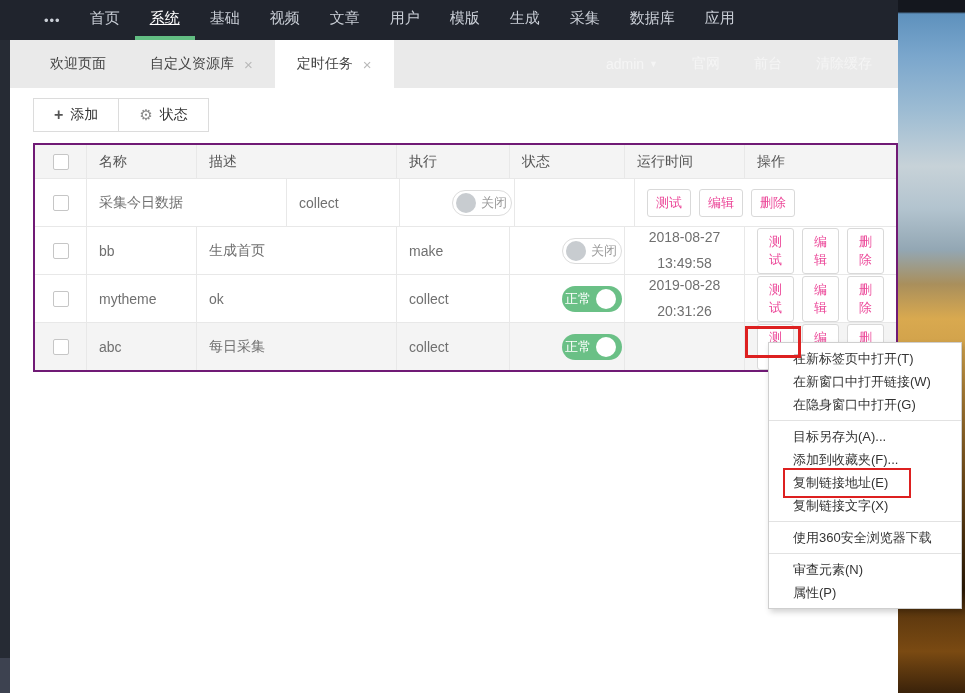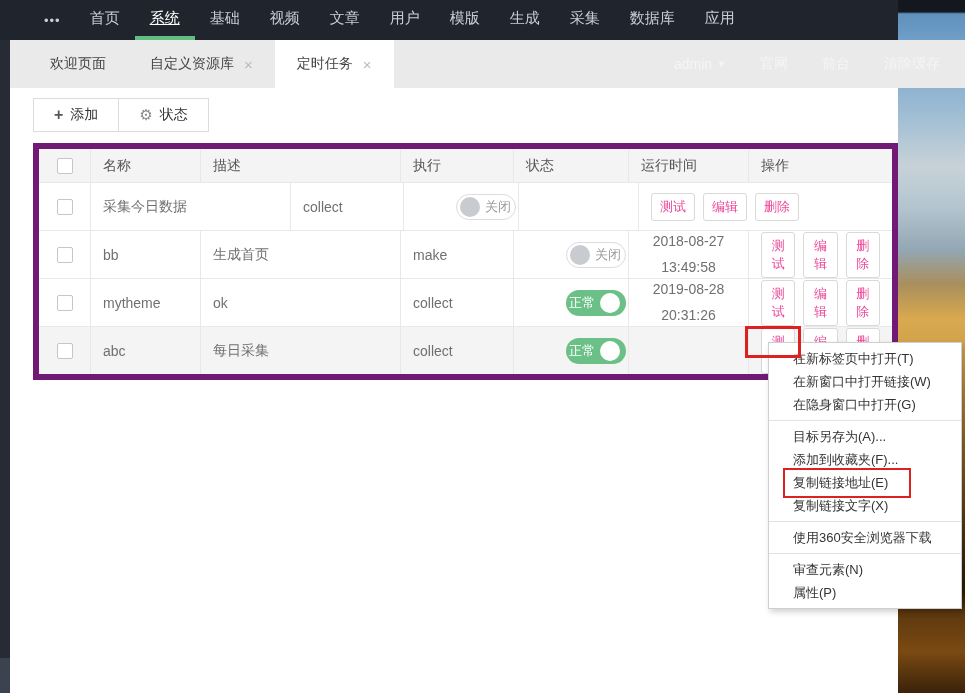--- a/index.html
+++ b/index.html
@@ -21,42 +21,42 @@
   .nav-items { display:flex; list-style:none; }
   .nav-item { display:flex; align-items:center; padding:0 15px; color:#c9ced6; font-size:15px;
     cursor:pointer; height:40px; border-bottom:4px solid transparent; }
   .nav-item.active { color:#ffffff; border-bottom-color:#62bd82;text-decoration:underline; }
 
   
   .left-sliver { position:absolute; left:0; top:40px; width:10px; height:653px; background:#262b34; z-index:2; }
   .left-sliver-foot { position:absolute; left:0; top:658px; width:10px; height:35px; background:#3d4250; z-index:3; }
 
   
-  .tabbar { position:absolute; left:10px; top:40px; width:956px; height:48px; background:#eaeaea; z-index:1; }
+  .tabbar { position:absolute; left:10px; top:40px; width:888px; height:48px; background:#eaeaea; z-index:1; }
   .tabs { display:flex; height:48px; padding-left:18px; }
   .tab { display:flex; align-items:center; gap:10px; padding:0 22px; font-size:14px; color:#444;
     cursor:pointer; height:48px; }
   .tab.active { background:#ffffff; }
   .tab-close { color:#b9b9b9; font-size:15px; line-height:1; cursor:pointer; }
   .userbar { position:absolute; right:26px; top:0; height:48px; display:flex; align-items:center;
     gap:34px; color:#f5f5f5; font-size:14px; }
   .userbar .u-item { display:flex; align-items:center; gap:5px; cursor:pointer; }
   .caret { font-size:9px; }
 
   
   .content { position:absolute; left:10px; top:88px; width:888px; height:605px; background:#ffffff; z-index:1; }
   .toolbar { position:absolute; left:23px; top:10px; display:flex; }
   .tool-btn { display:flex; align-items:center; gap:7px; background:#fff; border:1px solid #dcdcdc;
     padding:0 20px; height:34px; font-size:14px; color:#333; cursor:pointer; }
   .tool-btn + .tool-btn { border-left:none; }
   .plus-ico { font-size:16px; color:#555; font-weight:bold; }
   .gear-ico { font-size:15px; color:#8a8a8a; }
 
   
-  .table { position:absolute; left:23px; top:55px; width:865px; border:6px solid #701a75; font-size:14px; }
+  .table { position:absolute; left:23px; top:55px; width:865px; border:2px solid #701a75; font-size:14px; }
   .t-row { display:flex; border-bottom:1px solid #e8e8e8; background:#fff; }
   .t-row:last-child { border-bottom:none; }
   .t-row.head { background:#f4f4f4; color:#555; }
   .t-row.hl { background:#f4f4f4; }
   .cell { display:flex; align-items:center; padding:0 12px; border-right:1px solid #e8e8e8;
     min-height:47px; color:#707070; }
   .t-row.head .cell { min-height:33px; color:#555; }
   .cell:last-child { border-right:none; }
   .c1 { width:52px; justify-content:center; }
   .c2 { width:110px; }

